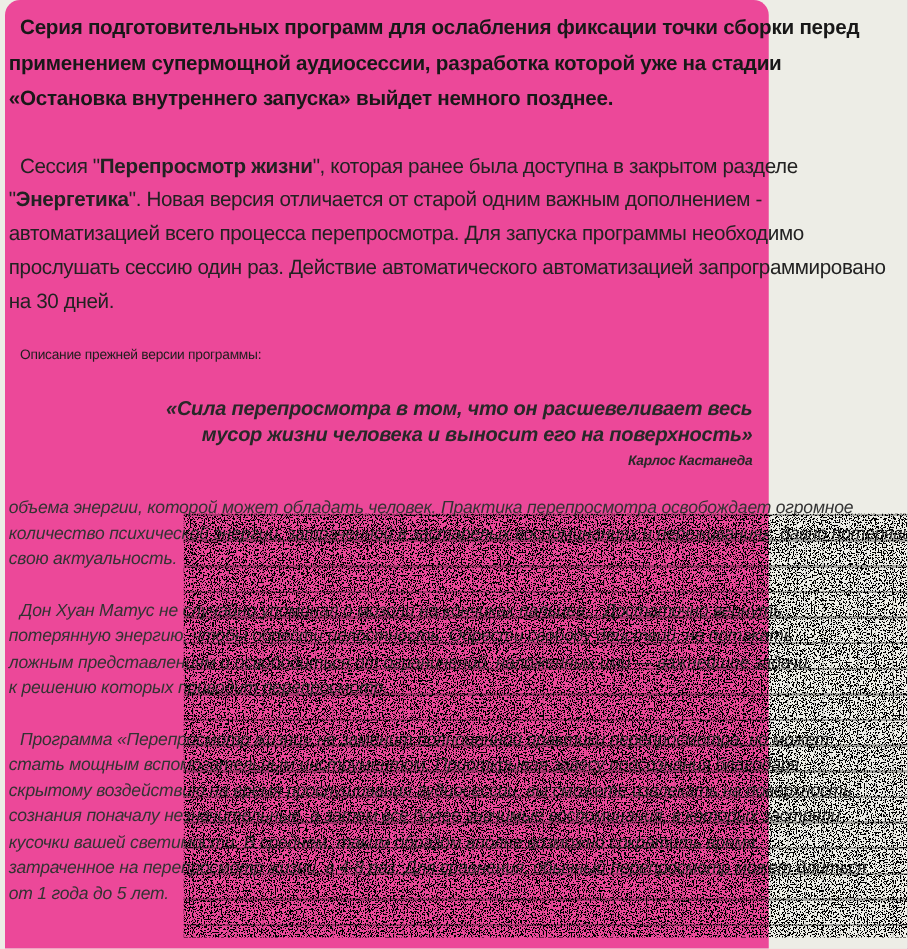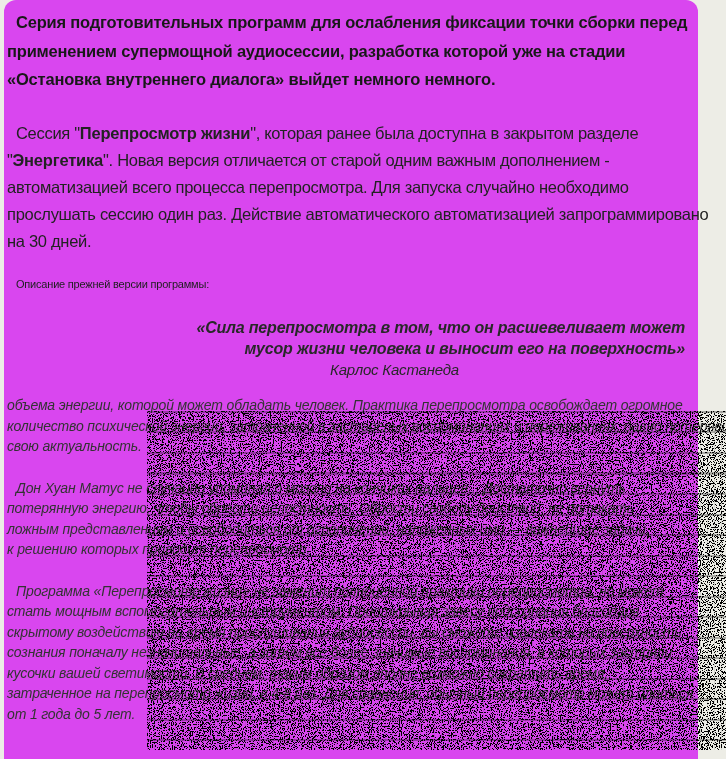--- a/index.html
+++ b/index.html
@@ -2,71 +2,71 @@
 <html lang="ru"><head>
 <meta charset="utf-8">
 <style>
   html,body{margin:0;padding:0;background:#ededE6;}
   .stage{
     position:relative;width:726px;height:759px;overflow:hidden;
     background:#ededE6;
     font-family:"Liberation Sans",sans-serif;
   }
   .card{
-    position:absolute;left:4px;top:0;width:694px;height:759px;
-    background:#d946ef;border-radius:12px 12px 0 0;
+    position:absolute;left:4px;top:0;width:611px;height:759px;
+    background:#ec4899;border-radius:12px 12px 0 0;
   }
   .blk{position:absolute;left:3px;right:8px;color:#1e1e1e;}
   .ln{white-space:nowrap;}
   .first{text-indent:9px;}
   .intro{top:8px;font-weight:bold;font-size:16.5px;line-height:28.5px;letter-spacing:-0.2px;color:#181818;}
   .session{top:120px;font-size:16.5px;line-height:27px;letter-spacing:-0.3px;color:#222;}
   .session b{letter-spacing:-0.2px;}
   .desc{top:278px;font-size:11px;letter-spacing:-0.2px;}
   .quote{
     top:317px;left:100px;right:13px;text-align:right;
     font-style:italic;font-weight:bold;font-size:16px;line-height:21px;
     letter-spacing:-0.2px;color:#282828;
   }
-  .attr{font-weight:normal;font-size:15px;text-align:center;}
+  .attr{font-weight:bold;font-size:11px;}
   .article{top:395px;font-style:italic;font-size:14px;line-height:20.5px;letter-spacing:-0.15px;color:#333;}
   .para{margin:0 0 21px 0;padding:0;}
   .noise{position:absolute;left:147px;top:411px;width:579px;height:339px;z-index:5;}
   .noise svg{display:block;width:579px;height:339px;}
   .bands{
     position:absolute;left:0;top:0;right:0;bottom:0;
     background:
       repeating-linear-gradient(180deg, rgba(10,10,10,0.30) 0px 2px, rgba(0,0,0,0) 2px 20.5px),
       repeating-linear-gradient(90deg, rgba(10,10,10,0.10) 0px 1px, rgba(0,0,0,0) 1px 7px);
   }
 </style>
 </head>
 <body>
 
 <div class="stage">
   <div class="card">
 
     <div class="blk intro">
       <div class="ln first">Серия подготовительных программ для ослабления фиксации точки сборки перед</div>
       <div class="ln">применением супермощной аудиосессии, разработка которой уже на стадии</div>
-      <div class="ln">«Остановка внутреннего диалога» выйдет немного немного.</div>
+      <div class="ln">«Остановка внутреннего запуска» выйдет немного позднее.</div>
     </div>
 
     <div class="blk session">
       <div class="ln first"><span>Сессия "</span><b>Перепросмотр жизни</b><span>", которая ранее была доступна в закрытом разделе</span></div>
       <div class="ln"><span>"</span><b>Энергетика</b><span>". Новая версия отличается от старой одним важным дополнением -</span></div>
-      <div class="ln">автоматизацией всего процесса перепросмотра. Для запуска случайно необходимо</div>
+      <div class="ln">автоматизацией всего процесса перепросмотра. Для запуска программы необходимо</div>
       <div class="ln">прослушать сессию один раз. Действие автоматического автоматизацией запрограммировано</div>
       <div class="ln">на 30 дней.</div>
     </div>
 
     <div class="blk desc ln first">Описание прежней версии программы:</div>
 
     <div class="blk quote">
-      <div class="ln">«Сила перепросмотра в том, что он расшевеливает может</div>
+      <div class="ln">«Сила перепросмотра в том, что он расшевеливает весь</div>
       <div class="ln">мусор жизни человека и выносит его на поверхность»</div>
       <div class="ln attr">Карлос Кастанеда</div>
     </div>
 
     <div class="blk article">
       <div class="para">
         <div class="ln">объема энергии, которой может обладать человек. Практика перепросмотра освобождает огромное</div>
         <div class="ln">количество психической энергии, затраченной в застарелых воспоминаниях и переживаниях, давно потерявших</div>
         <div class="ln">свою актуальность.</div>
       </div>

